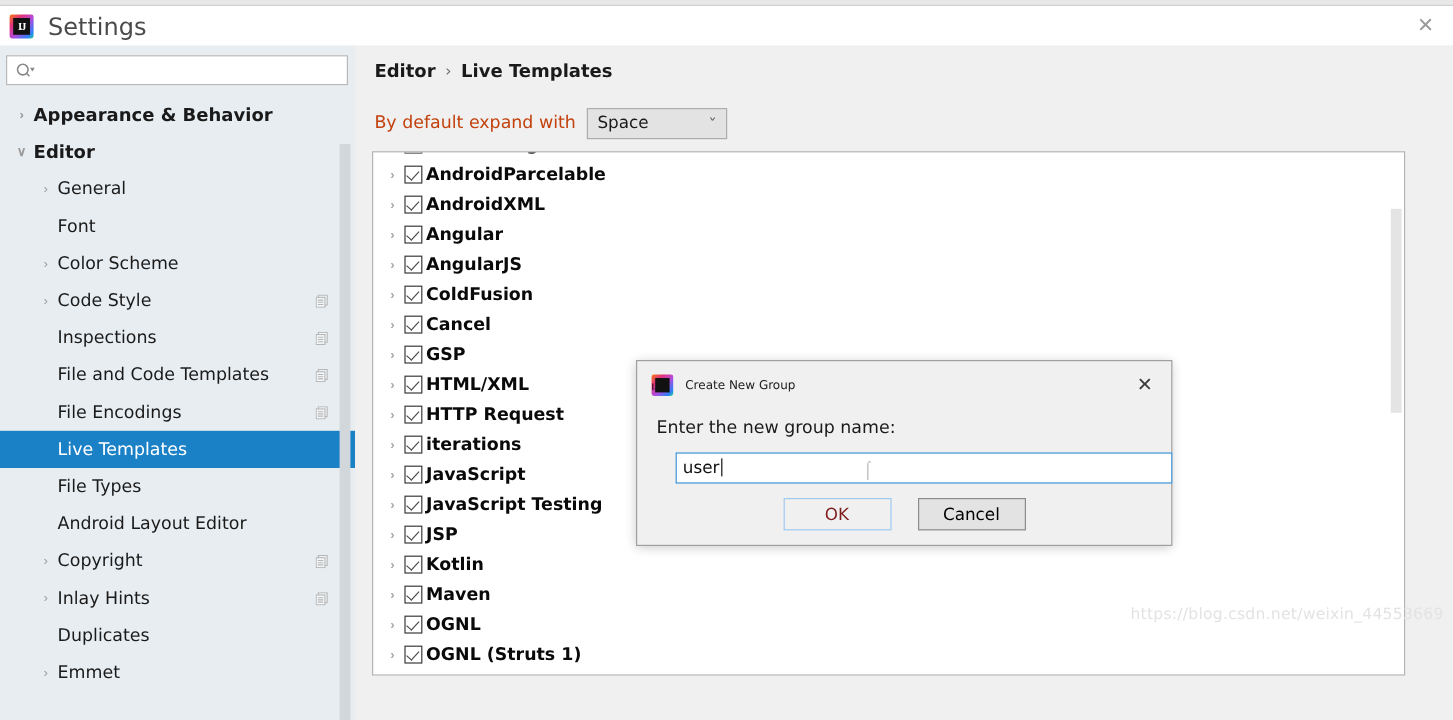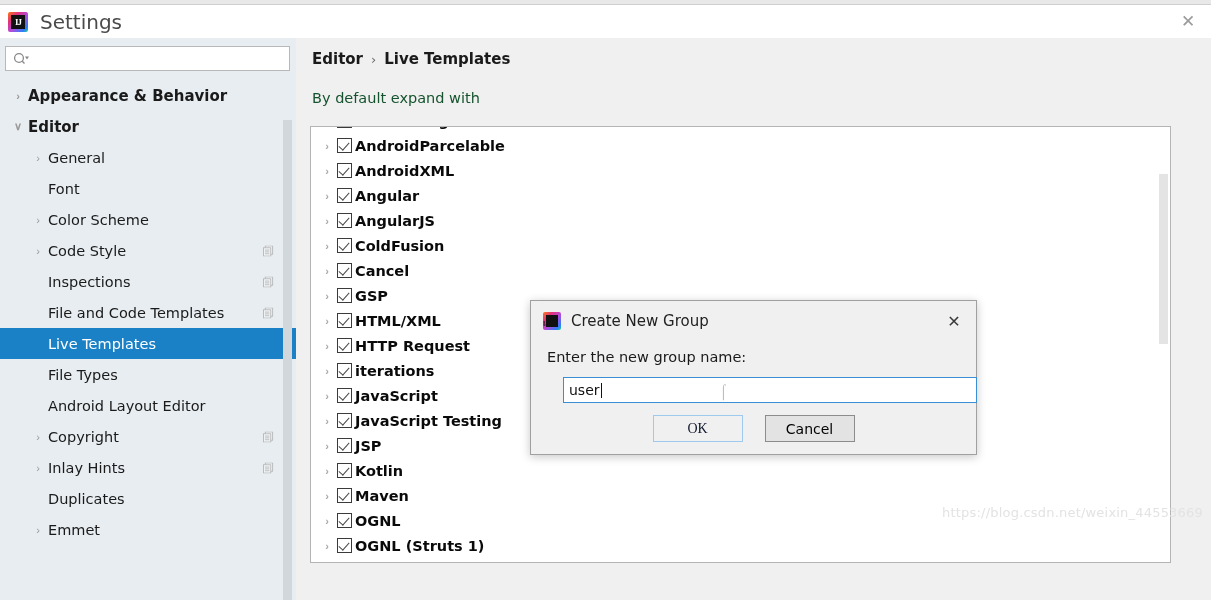--- a/index.html
+++ b/index.html
@@ -112,21 +112,21 @@
     font-size: 15px; font-weight: bold; color: #1a1a1a;
     font-family: "DejaVu Sans", sans-serif;
     display: flex; align-items: center; gap: 8px;
   }
   .bc-sep { font-weight: normal; color: #6b6b6b; font-size: 13px; }
   .expand-row {
     position: absolute; left: 16px; top: 52px;
     display: flex; align-items: center; gap: 9px;
   }
   .expand-label {
-    font-size: 14.5px; color: #14532d;
+    font-size: 14.5px; color: #c2410c;
     font-family: "DejaVu Sans", sans-serif;
   }
   .combo {
     width: 117px; height: 26px;
     background: #e3e3e3; border: 1px solid #adadad;
     display: flex; align-items: center; justify-content: space-between;
     padding: 0 8px; font-size: 14px; color: #1a1a1a;
     font-family: "DejaVu Sans", sans-serif;
     cursor: default;
   }
@@ -182,21 +182,21 @@
     border-radius: 2px;
     background: linear-gradient(135deg, #f97a12 0%, #e3317c 28%, #b24bdd 55%, #2d7ff9 85%, #21d789 100%);
     overflow: hidden;
   }
   .dlg-logo::after {
     content: ""; position: absolute; left: 3px; top: 3px; right: 3px; bottom: 3px;
     background: #111;
   }
   .dlg-logo .ij-letters { font-size: 8px; }
   .dlg-title {
-    margin-left: 10px; font-size: 15px; color: #222;
+    margin-left: 10px; font-size: 10px; color: #222;
     font-family: "DejaVu Sans", sans-serif;
   }
   .dlg-close {
     position: absolute; right: 10px; top: 8px; width: 24px; height: 24px;
     display: flex; align-items: center; justify-content: center;
     color: #3a3a3a; font-size: 16px; cursor: default;
   }
   .dlg-prompt {
     position: absolute; left: 16px; top: 48px;
     font-size: 14.5px; color: #1a1a1a;
@@ -224,21 +224,21 @@
     position: absolute; left: 0; top: 114px; width: 100%;
     display: flex; justify-content: center; gap: 22px;
   }
   .btn {
     width: 90px; height: 27px;
     display: flex; align-items: center; justify-content: center;
     font-size: 14px; font-family: "DejaVu Sans", sans-serif;
     cursor: default;
   }
   .btn-ok {
-    background: #f0f0f0; border: 1.5px solid #9ecaf0; color: #0f172a; font-family: Liberation Serif, serif;
+    background: #f0f0f0; border: 1.5px solid #9ecaf0; color: #7f1d1d;
   }
   .btn-cancel {
     background: #e3e3e3; border: 1px solid #8c8c8c; color: #000000;
   }
 
   
   .watermark {
     position: absolute; right: 8px; bottom: 4px;
     font-size: 13px; color: #e3e3e3;
     font-family: "DejaVu Sans", sans-serif;
@@ -320,20 +320,31 @@
           <span class="tree-arrow empty">›</span>
           <span class="tree-label">File and Code Templates</span>
           <svg class="copy-badge" viewBox="0 0 12 12">
             <rect x="2.5" y="0.5" width="8" height="9" fill="#fff" stroke="#8b8b8b"></rect>
             <rect x="0.5" y="2.5" width="8" height="9" fill="#fff" stroke="#8b8b8b"></rect>
             <line x1="2" y1="5" x2="7" y2="5" stroke="#8b8b8b"></line>
             <line x1="2" y1="7" x2="7" y2="7" stroke="#8b8b8b"></line>
             <line x1="2" y1="9" x2="7" y2="9" stroke="#8b8b8b"></line>
           </svg>
         </div>
+        <div class="tree-row lvl1">
+          <span class="tree-arrow empty">›</span>
+          <span class="tree-label">File Encodings</span>
+          <svg class="copy-badge" viewBox="0 0 12 12">
+            <rect x="2.5" y="0.5" width="8" height="9" fill="#fff" stroke="#8b8b8b"></rect>
+            <rect x="0.5" y="2.5" width="8" height="9" fill="#fff" stroke="#8b8b8b"></rect>
+            <line x1="2" y1="5" x2="7" y2="5" stroke="#8b8b8b"></line>
+            <line x1="2" y1="7" x2="7" y2="7" stroke="#8b8b8b"></line>
+            <line x1="2" y1="9" x2="7" y2="9" stroke="#8b8b8b"></line>
+          </svg>
+        </div>
         <div class="tree-row lvl1 selected">
           <span class="tree-arrow empty">›</span>
           <span class="tree-label">Live Templates</span>
         </div>
         <div class="tree-row lvl1">
           <span class="tree-arrow empty">›</span>
           <span class="tree-label">File Types</span>
         </div>
         <div class="tree-row lvl1">
           <span class="tree-arrow empty">›</span>
@@ -378,20 +389,24 @@
   <div class="main">
 
     <div class="breadcrumb">
       <span>Editor</span>
       <span class="bc-sep">›</span>
       <span>Live Templates</span>
     </div>
 
     <div class="expand-row">
       <span class="expand-label">By default expand with</span>
+      <div class="combo">
+        <span>Space</span>
+        <span class="chev">˅</span>
+      </div>
     </div>
 
     <div class="listbox">
       <div class="list-scroll" id="list-scroll">
           <div class="list-row">
             <span class="list-arrow">›</span>
             <span class="list-check"></span>
             <span class="list-label">AndroidLog</span>
           </div>
           <div class="list-row">

